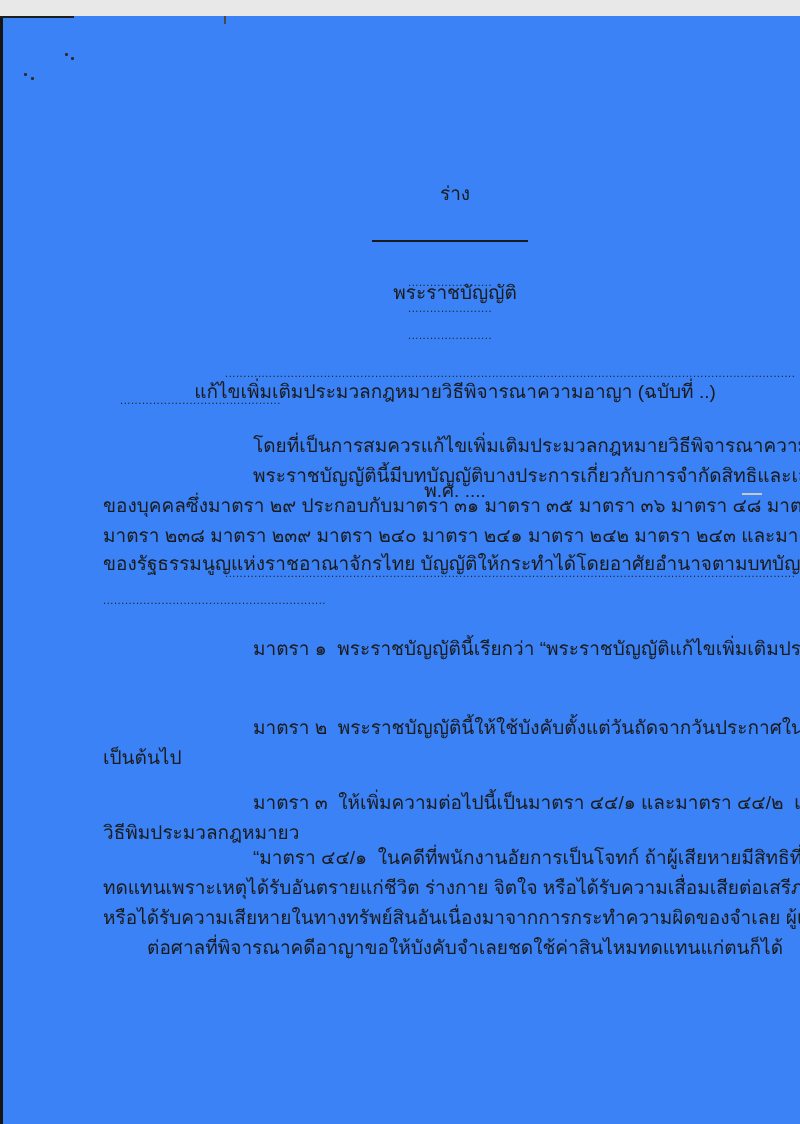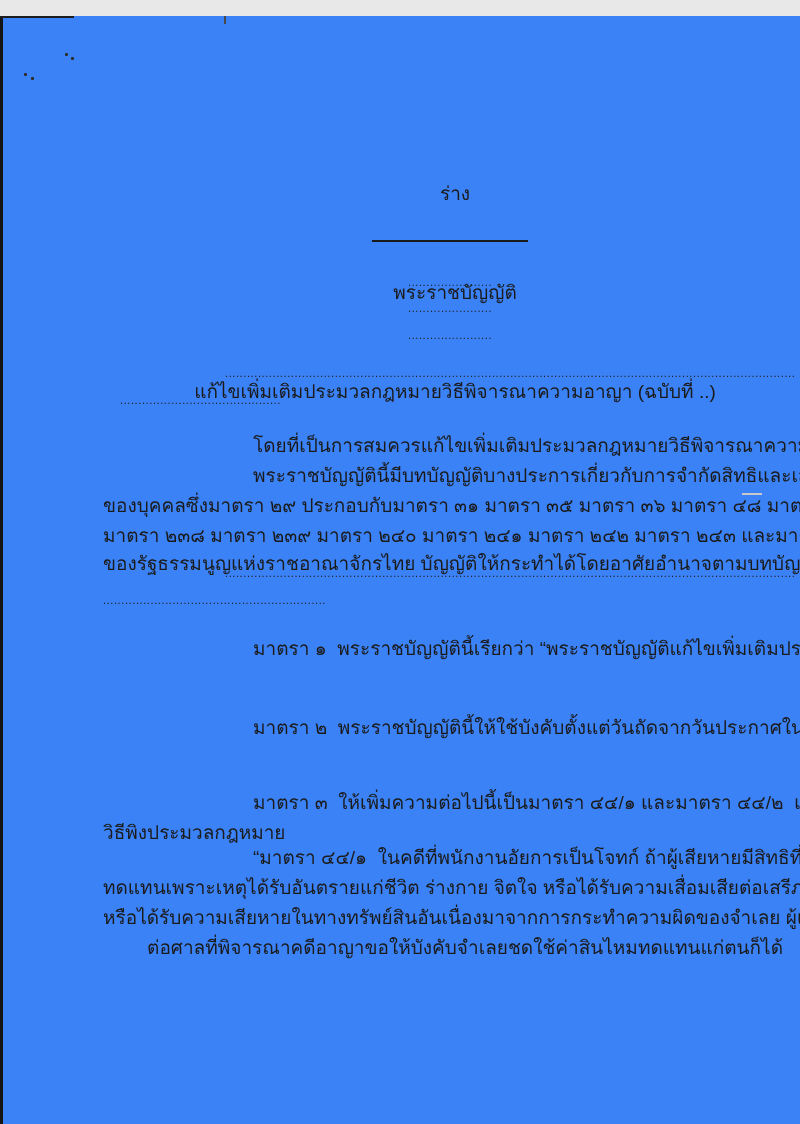--- a/index.html
+++ b/index.html
@@ -41,20 +41,21 @@
   <div class="speck" style="left:71px;top:41px;"></div>
   <div class="speck" style="left:24px;top:57px;"></div>
   <div class="speck" style="left:31px;top:61px;"></div>
   <div class="faint-dash" style="left:742px;top:477px;width:20px;"></div>
   <div class="bottom-band"></div>
 
   <div class="title-block">
     <div>ร่าง</div>
     <div>พระราชบัญญัติ</div>
     <div>แก้ไขเพิ่มเติมประมวลกฎหมายวิธีพิจารณาความอาญา (ฉบับที่ ..)</div>
+    <div>พ.ศ. ....</div>
   </div>
   <div class="title-rule"></div>
 
   <div class="dots" style="left:408px;top:261px;width:84px;">..............................</div>
   <div class="dots" style="left:408px;top:287px;width:84px;">..............................</div>
   <div class="dots" style="left:408px;top:314px;width:84px;">..............................</div>
 
   <div class="dots" style="left:225px;top:352px;width:570px;">....................................................................................................................................................................................</div>
   <div class="dots" style="left:120px;top:379px;width:160px;">............................................................</div>
 
@@ -63,22 +64,23 @@
   <div class="ln" style="top:475px;">ของบุคคลซึ่งมาตรา ๒๙ ประกอบกับมาตรา ๓๑ มาตรา ๓๕ มาตรา ๓๖ มาตรา ๔๘ มาตรา ๒๓๗</div>
   <div class="ln" style="top:505px;">มาตรา ๒๓๘ มาตรา ๒๓๙ มาตรา ๒๔๐ มาตรา ๒๔๑ มาตรา ๒๔๒ มาตรา ๒๔๓ และมาตรา ๒๔๕</div>
   <div class="ln" style="top:533px;">ของรัฐธรรมนูญแห่งราชอาณาจักรไทย บัญญัติให้กระทำได้โดยอาศัยอำนาจตามบทบัญญัติแห่งกฎหมาย</div>
 
   <div class="dots" style="left:225px;top:552px;width:570px;">....................................................................................................................................................................................</div>
   <div class="dots" style="left:103px;top:579px;width:222px;">...........................................................................</div>
 
   <div class="ln ind" style="top:618px;">มาตรา ๑  พระราชบัญญัตินี้เรียกว่า “พระราชบัญญัติแก้ไขเพิ่มเติมประมวลกฎหมายวิธี</div>
 
   <div class="ln ind" style="top:697px;">มาตรา ๒  พระราชบัญญัตินี้ให้ใช้บังคับตั้งแต่วันถัดจากวันประกาศในราชกิจจานุเบกษา</div>
+  <div class="ln" style="top:727px;">เป็นต้นไป</div>
 
   <div class="ln ind" style="top:772px;">มาตรา ๓  ให้เพิ่มความต่อไปนี้เป็นมาตรา ๔๔/๑ และมาตรา ๔๔/๒  แห่งประมวลกฎหมาย</div>
-  <div class="ln" style="top:802px;">วิธีพิงประมวลกฎหมาย</div>
+  <div class="ln" style="top:802px;">วิธีพิมประมวลกฎหมายว</div>
 
   <div class="ln ind" style="top:827px;">“มาตรา ๔๔/๑  ในคดีที่พนักงานอัยการเป็นโจทก์ ถ้าผู้เสียหายมีสิทธิที่จะเรียกเอาค่าสินไหม</div>
   <div class="ln" style="top:857px;">ทดแทนเพราะเหตุได้รับอันตรายแก่ชีวิต ร่างกาย จิตใจ หรือได้รับความเสื่อมเสียต่อเสรีภาพในร่างกาย ชื่อเสียง</div>
   <div class="ln" style="top:887px;">หรือได้รับความเสียหายในทางทรัพย์สินอันเนื่องมาจากการกระทำความผิดของจำเลย ผู้เสียหายจะยื่นคำร้อง</div>
   <div class="ln" style="top:917px;text-align:right;">ต่อศาลที่พิจารณาคดีอาญาขอให้บังคับจำเลยชดใช้ค่าสินไหมทดแทนแก่ตนก็ได้</div>
 
 </div>
 
 </body></html>

